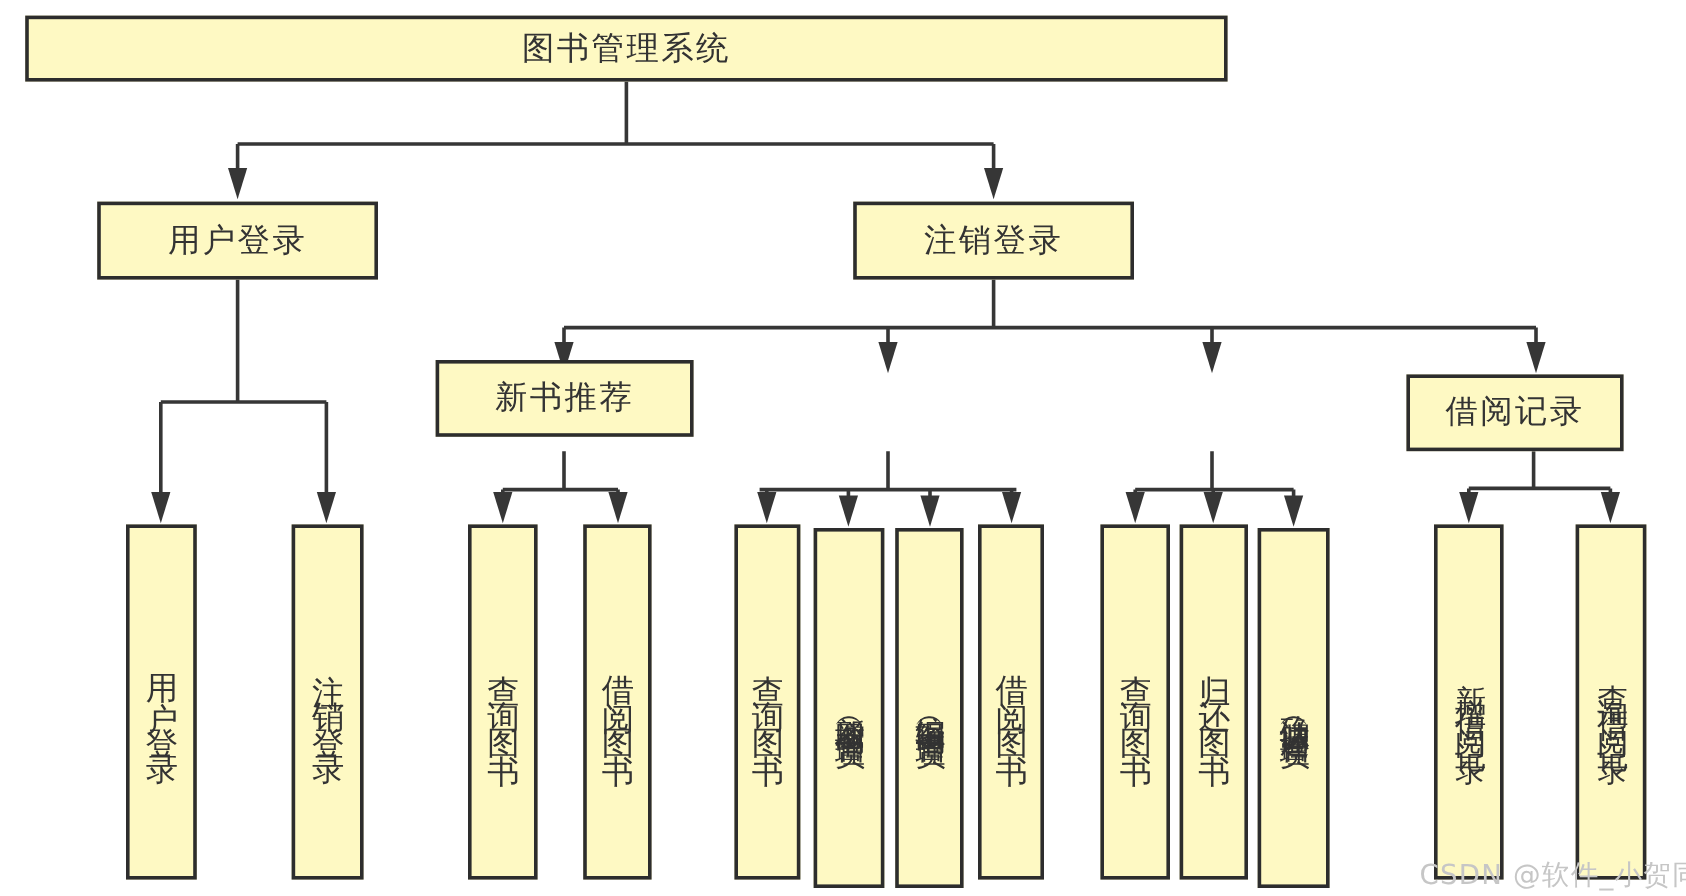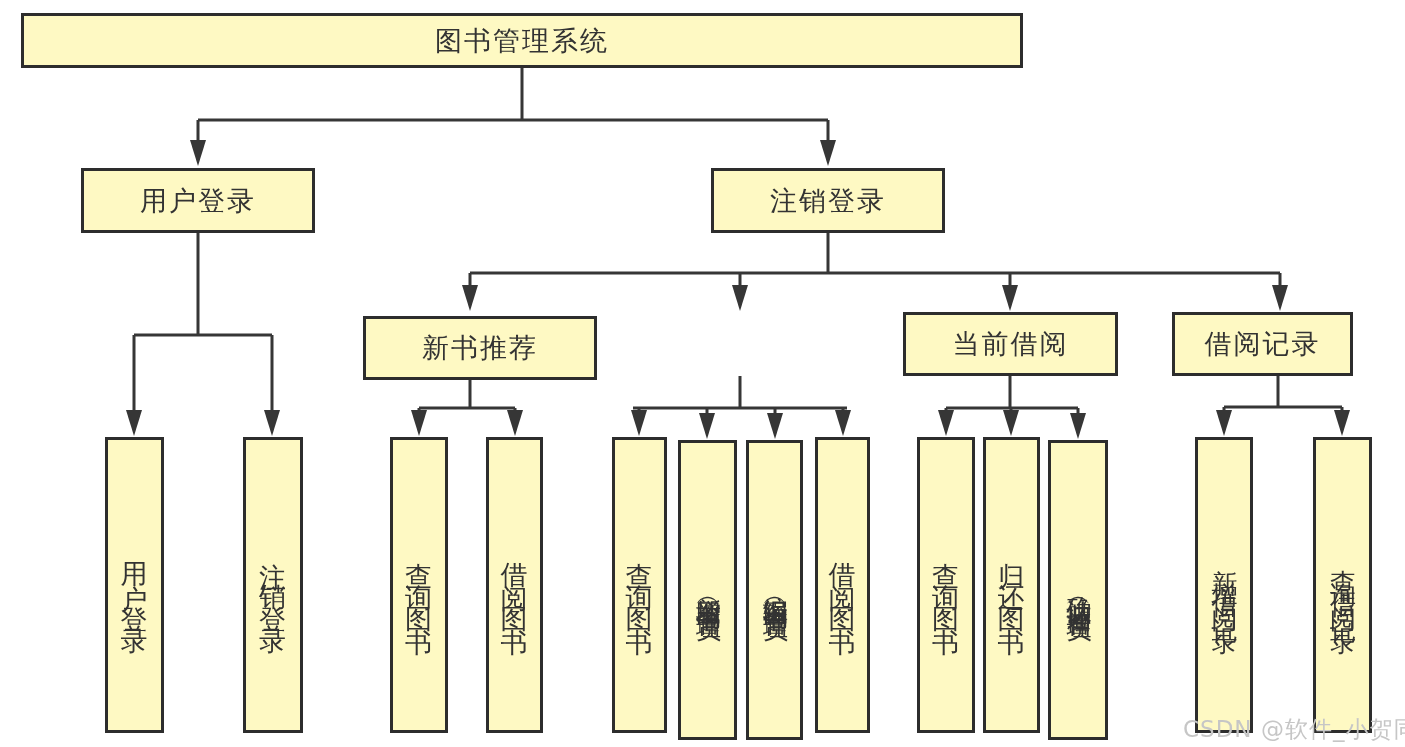--- a/index.html
+++ b/index.html
@@ -87,22 +87,21 @@
       <polygon points="1216,410 1232,410 1224,436"></polygon>
       <polygon points="1334,410 1350,410 1342,436"></polygon>
     </g>
   </svg>
 
   <div class="box h" style="left:21px;top:13px;width:1002px;height:55px">图书管理系统</div>
 
   <div class="box h" style="left:81px;top:168px;width:234px;height:65px">用户登录</div>
   <div class="box h" style="left:711px;top:168px;width:234px;height:65px">注销登录</div>
 
-  <div class="box h" style="left:363px;top:316px;width:234px;height:64px">新书推荐</div>
-  <div class="box h" style="left:903px;top:312px;width:215px;height:64px">当前借阅</div>
+  <div class="box h" style="left:363px;top:300px;width:215px;height:64px">新书推荐</div>
   <div class="box h" style="left:1172px;top:312px;width:181px;height:64px">借阅记录</div>
 
   <div class="box v" style="left:105px;top:437px;width:59px;height:296px">用户登录</div>
   <div class="box v" style="left:243px;top:437px;width:60px;height:296px">注销登录</div>
 
   <div class="box v" style="left:390px;top:437px;width:58px;height:296px">查询图书</div>
   <div class="box v" style="left:486px;top:437px;width:57px;height:296px">借阅图书</div>
 
   <div class="box v" style="left:612px;top:437px;width:55px;height:296px">查询图书</div>
   <div class="box v admin" style="left:678px;top:440px;width:59px;height:300px">新增图书（管理员）</div>

